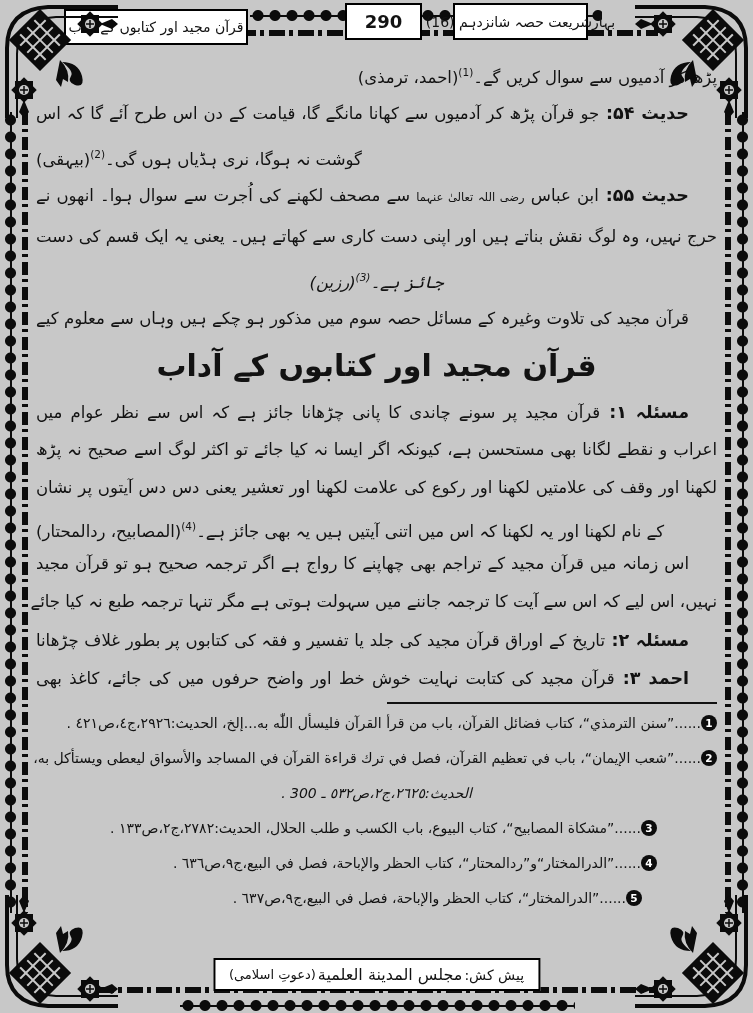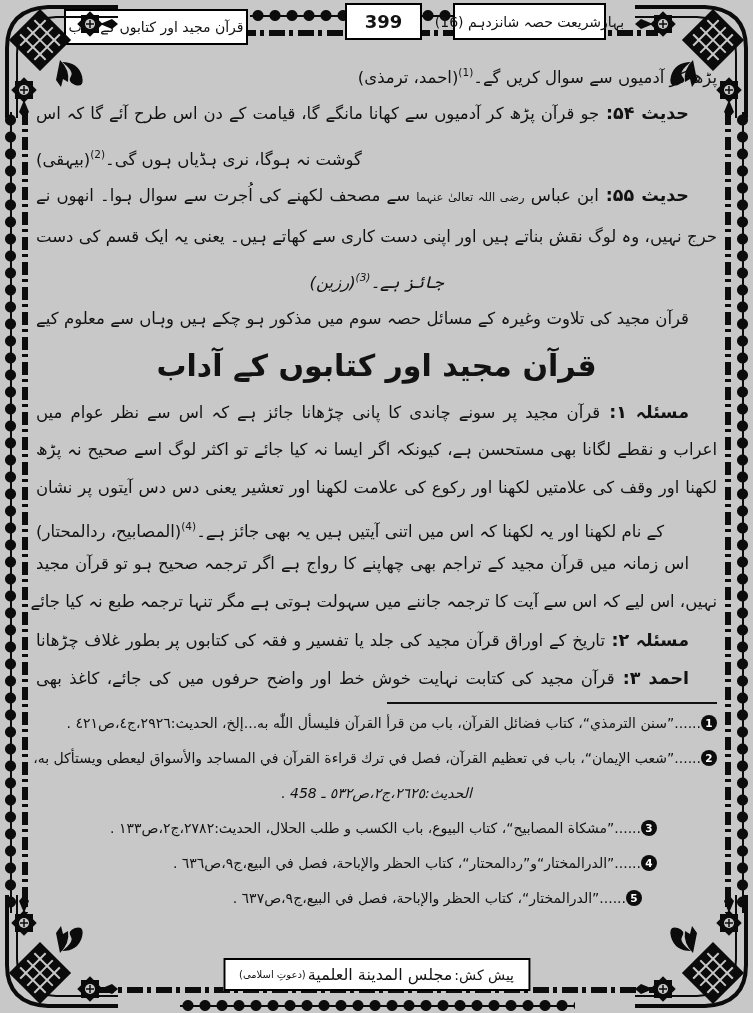--- a/index.html
+++ b/index.html
@@ -58,21 +58,21 @@
   .top-beads   { top:9px;  left:250px; width:352px; }
   .bot-dashdot { top:987px; left:98px; right:98px; }
   .bot-beads   { top:999px; left:180px; width:395px; }
 
   
   .hbox {
     background:#fff; border:2px solid #000; z-index:4;
     display:flex; align-items:center; justify-content:center;
     direction:rtl; white-space:nowrap;
   }
-  .hbox-title   { top:3px;  left:453px; width:153px; height:37px; font-size:14px; }
+  .hbox-title   { top:3px;  left:453px; width:135px; height:37px; font-size:14px; }
   .hbox-pagenum { top:3px;  left:345px; width:77px;  height:37px; font-size:18px; font-weight:bold; direction:ltr; }
   .hbox-chapter { top:9px;  left:64px;  width:184px; height:36px; font-size:14px; }
 
   
   .content { left:36px; right:36px; top:52px; z-index:2; }
   .tline { direction:rtl; font-size:16.5px; line-height:41px; height:41px;
            white-space:nowrap; overflow:visible; }
   .tline.j { white-space:normal; text-align:justify; text-align-last:justify; height:41px; overflow:hidden; }
   .tline.r { text-align:right; } .tline.l { text-align:left; } .tline.c { text-align:center;font-style:italic; }
   .tline .b  { font-weight:bold; font-size:17.5px; }
@@ -94,21 +94,21 @@
   }
 
   
   .footer-box {
     top:958px; left:50%; transform:translateX(-50%);
     background:#fff; border:2px solid #000; z-index:7;
     padding:5px 14px; direction:rtl; white-space:nowrap;
     font-size:14px; display:flex; align-items:center; gap:2px;
   }
   .footer-box .pub { font-weight:normal; font-size:16px; }
-  .footer-box .sfx { font-size:10px; }
+  .footer-box .sfx { font-size:13px; }
 </style>
 </head>
 <body>
 
 <svg width="0" height="0" style="position:absolute">
   <defs>
     <g id="corner-ornament" fill="#0b0b0b" stroke="none">
       <path d="M7,118 L7,48 Q7,9 48,7 L118,7" fill="none" stroke="#0b0b0b" stroke-width="4"></path>
       <path d="M17,118 L17,54 Q17,19 56,17 L118,17" fill="none" stroke="#0b0b0b" stroke-width="2"></path>
       <g transform="translate(40,40)">
@@ -174,21 +174,21 @@
 <div class="abs corner br">
     <svg viewBox="0 0 118 118">
       <use href="#corner-ornament"></use>
     </svg>
   </div>
 
 <div class="abs hbox hbox-title">
   <span>بہارشریعت حصہ شانزدہم (16)</span>
 </div>
 <div class="abs hbox hbox-pagenum">
-  <span>399</span>
+  <span>290</span>
 </div>
 <div class="abs hbox hbox-chapter">
   <span>قرآن مجید اور کتابوں کے آداب</span>
 </div>
 
 <div class="abs content">
   <div>
       <div class="tline r"><span>پڑھ کر آدمیوں سے سوال کریں گے۔</span><span class="sup" dir="ltr">(1)</span><span>(احمد، ترمذی)</span></div>
       <div class="tline j" style="padding-right: 28px;"><span class="b">حدیث ۵۴: </span><span>جو قرآن پڑھ کر آدمیوں سے کھانا مانگے گا، قیامت کے دن اس طرح آئے گا کہ اس کے چہرہ پر</span></div>
       <div class="tline l"><span>گوشت نہ ہوگا، نری ہڈیاں ہوں گی۔</span><span class="sup" dir="ltr">(2)</span><span>(بیہقی)</span></div>
@@ -205,21 +205,21 @@
       <div class="tline l"><span>کے نام لکھنا اور یہ لکھنا کہ اس میں اتنی آیتیں ہیں یہ بھی جائز ہے۔</span><span class="sup" dir="ltr">(4)</span><span>(المصابيح، ردالمحتار)</span></div>
       <div class="tline j" style="padding-right: 28px;"><span>اس زمانہ میں قرآن مجید کے تراجم بھی چھاپنے کا رواج ہے اگر ترجمہ صحیح ہو تو قرآن مجید کے ساتھ طبع کرنے میں حرج</span></div>
       <div class="tline r"><span>نہیں، اس لیے کہ اس سے آیت کا ترجمہ جاننے میں سہولت ہوتی ہے مگر تنہا ترجمہ طبع نہ کیا جائے۔</span></div>
       <div class="tline j" style="padding-right: 28px;"><span class="b">مسئلہ ۲: </span><span>تاریخ کے اوراق قرآن مجید کی جلد یا تفسیر و فقہ کی کتابوں پر بطور غلاف چڑھانا جائز ہے۔</span></div>
       <div class="tline j" style="padding-right: 28px;"><span class="b">احمد ۳: </span><span>قرآن مجید کی کتابت نہایت خوش خط اور واضح حرفوں میں کی جائے، کاغذ بھی بہت اچھا، روشنائی بھی</span></div>
     </div>
   <div class="fnsep"></div>
   <div class="footnotes">
       <div class="tline r"><span class="fncirc">1</span><span>......”سنن الترمذي“، كتاب فضائل القرآن، باب من قرأ القرآن فليسأل اللّٰه به...إلخ، الحديث:٢٩٢٦،ج٤،ص٤٢١ .</span></div>
       <div class="tline r"><span class="fncirc">2</span><span>......”شعب الإيمان“، باب في تعظيم القرآن، فصل في ترك قراءة القرآن في المساجد والأسواق ليعطى ويستأكل به،</span></div>
-      <div class="tline c"><span>الحديث:٢٦٢٥،ج٢،ص٥٣٢ ـ 458 .</span></div>
+      <div class="tline c"><span>الحديث:٢٦٢٥،ج٢،ص٥٣٢ ـ 300 .</span></div>
       <div class="tline r" style="padding-right: 60px;"><span class="fncirc">3</span><span>......”مشكاة المصابيح“، كتاب البيوع، باب الكسب و طلب الحلال، الحديث:٢٧٨٢،ج٢،ص١٣٣ .</span></div>
       <div class="tline r" style="padding-right: 60px;"><span class="fncirc">4</span><span>......”الدرالمختار“و”ردالمحتار“، كتاب الحظر والإباحة، فصل في البيع،ج٩،ص٦٣٦ .</span></div>
       <div class="tline r" style="padding-right: 75px;"><span class="fncirc">5</span><span>......”الدرالمختار“، كتاب الحظر والإباحة، فصل في البيع،ج٩،ص٦٣٧ .</span></div>
     </div>
 </div>
 
 <div class="abs footer-box">
   <span>پیش کش: </span>
   <span class="pub">مجلس المدینة العلمیة</span>
   <span class="sfx">(دعوتِ اسلامی)</span>

